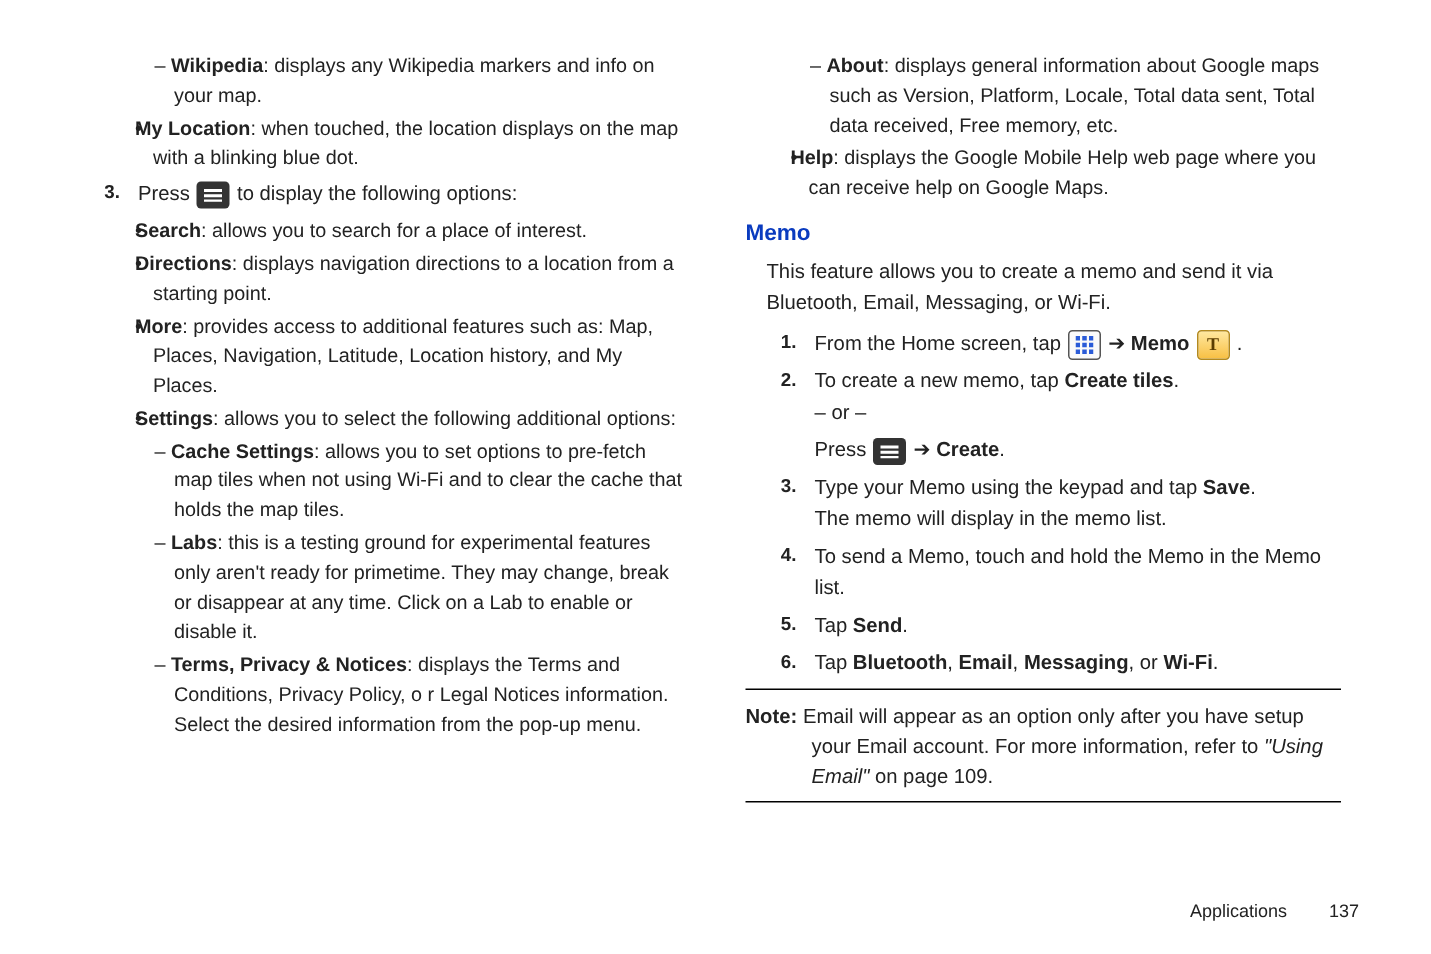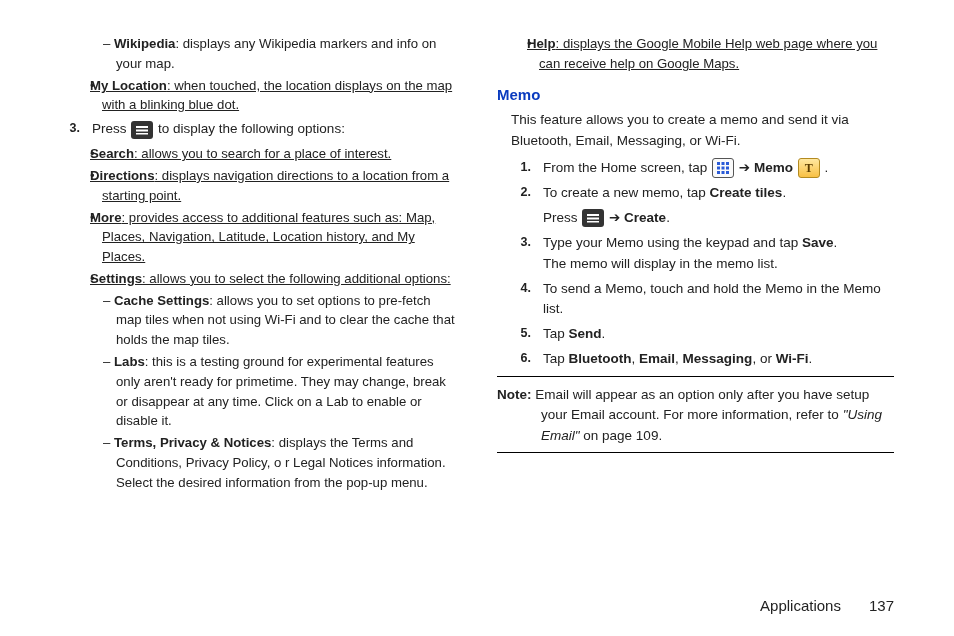--- a/index.html
+++ b/index.html
@@ -37,21 +37,20 @@
   .dash {
     padding-left: 56px;
     text-indent: -13px;
     margin: 2px 0;
   }
   .bullet {
     padding-left: 42px;
     text-indent: -12px;
     margin: 2px 0;
     position: relative;
-    text-decoration: underline;
   }
   .bullet::before {
     content: "•";
     position: absolute;
     left: 30px;
     top: 0;
     text-indent: 0;
   }
   .numrow {
     display: flex;
@@ -133,22 +132,22 @@
   .note {
     font-size: 13.5px;
     padding-left: 44px;
     text-indent: -44px;
     line-height: 1.5;
   }
   .italic { font-style: italic; }
   .footer {
     position: absolute;
     bottom: 22px;
-    right: 60px;
-    font-size: 15px;
+    right: 48px;
+    font-size: 12px;
   }
   .footer .pnum { margin-left: 28px; }
   .arrow {
     font-family: Arial, sans-serif;
   }
 </style>
 </head>
 <body>
 
 <div class="page">
@@ -197,20 +196,23 @@
         – <span class="b">Labs</span><span>: this is a testing ground for experimental features only aren't ready for primetime. They may change, break or disappear at any time. Click on a Lab to enable or disable it.</span>
       </div>
       <div class="dash narrow">
         – <span class="b">Terms, Privacy &amp; Notices</span><span>: displays the Terms and Conditions, Privacy Policy, o r Legal Notices information. Select the desired information from the pop-up menu.</span>
       </div>
 
     </div>
 
     <div class="col">
 
+      <div class="dash narrow">
+        – <span class="b">About</span><span>: displays general information about Google maps such as Version, Platform, Locale, Total data sent, Total data received, Free memory, etc.</span>
+      </div>
       <div class="bullet narrow">
         <span class="b">Help</span><span>: displays the Google Mobile Help web page where you can receive help on Google Maps.</span>
       </div>
 
       <div class="section-heading">Memo</div>
       <div class="intro bodytext">This feature allows you to create a memo and send it via Bluetooth, Email, Messaging, or Wi-Fi.</div>
 
       <div class="numlist">
 
         <div class="numrow">
@@ -229,20 +231,21 @@
                   <rect x="9" y="9" width="3" height="3" fill="#2a5bd7"></rect>
                 </svg>
               </span><span class="arrow"> ➔ </span><span class="b">Memo</span> <span class="icon-memo">T</span><span> .</span>
           </div>
         </div>
 
         <div class="numrow">
           <div class="num">2.</div>
           <div class="body bodytext">
             <div><span>To create a new memo, tap </span><span class="b">Create tiles</span><span>.</span></div>
+            <div>– or –</div>
             <div style="margin-top:4px;"><span>Press </span><span class="icon-menu">
                   <svg width="14" height="10" viewBox="0 0 14 10">
                     <rect x="1" y="1" width="12" height="2" fill="#fff"></rect>
                     <rect x="1" y="4.5" width="12" height="2" fill="#fff"></rect>
                     <rect x="1" y="8" width="12" height="1.5" fill="#fff"></rect>
                   </svg>
                 </span><span class="arrow"> ➔ </span><span class="b">Create</span><span>.</span></div>
           </div>
         </div>
 

